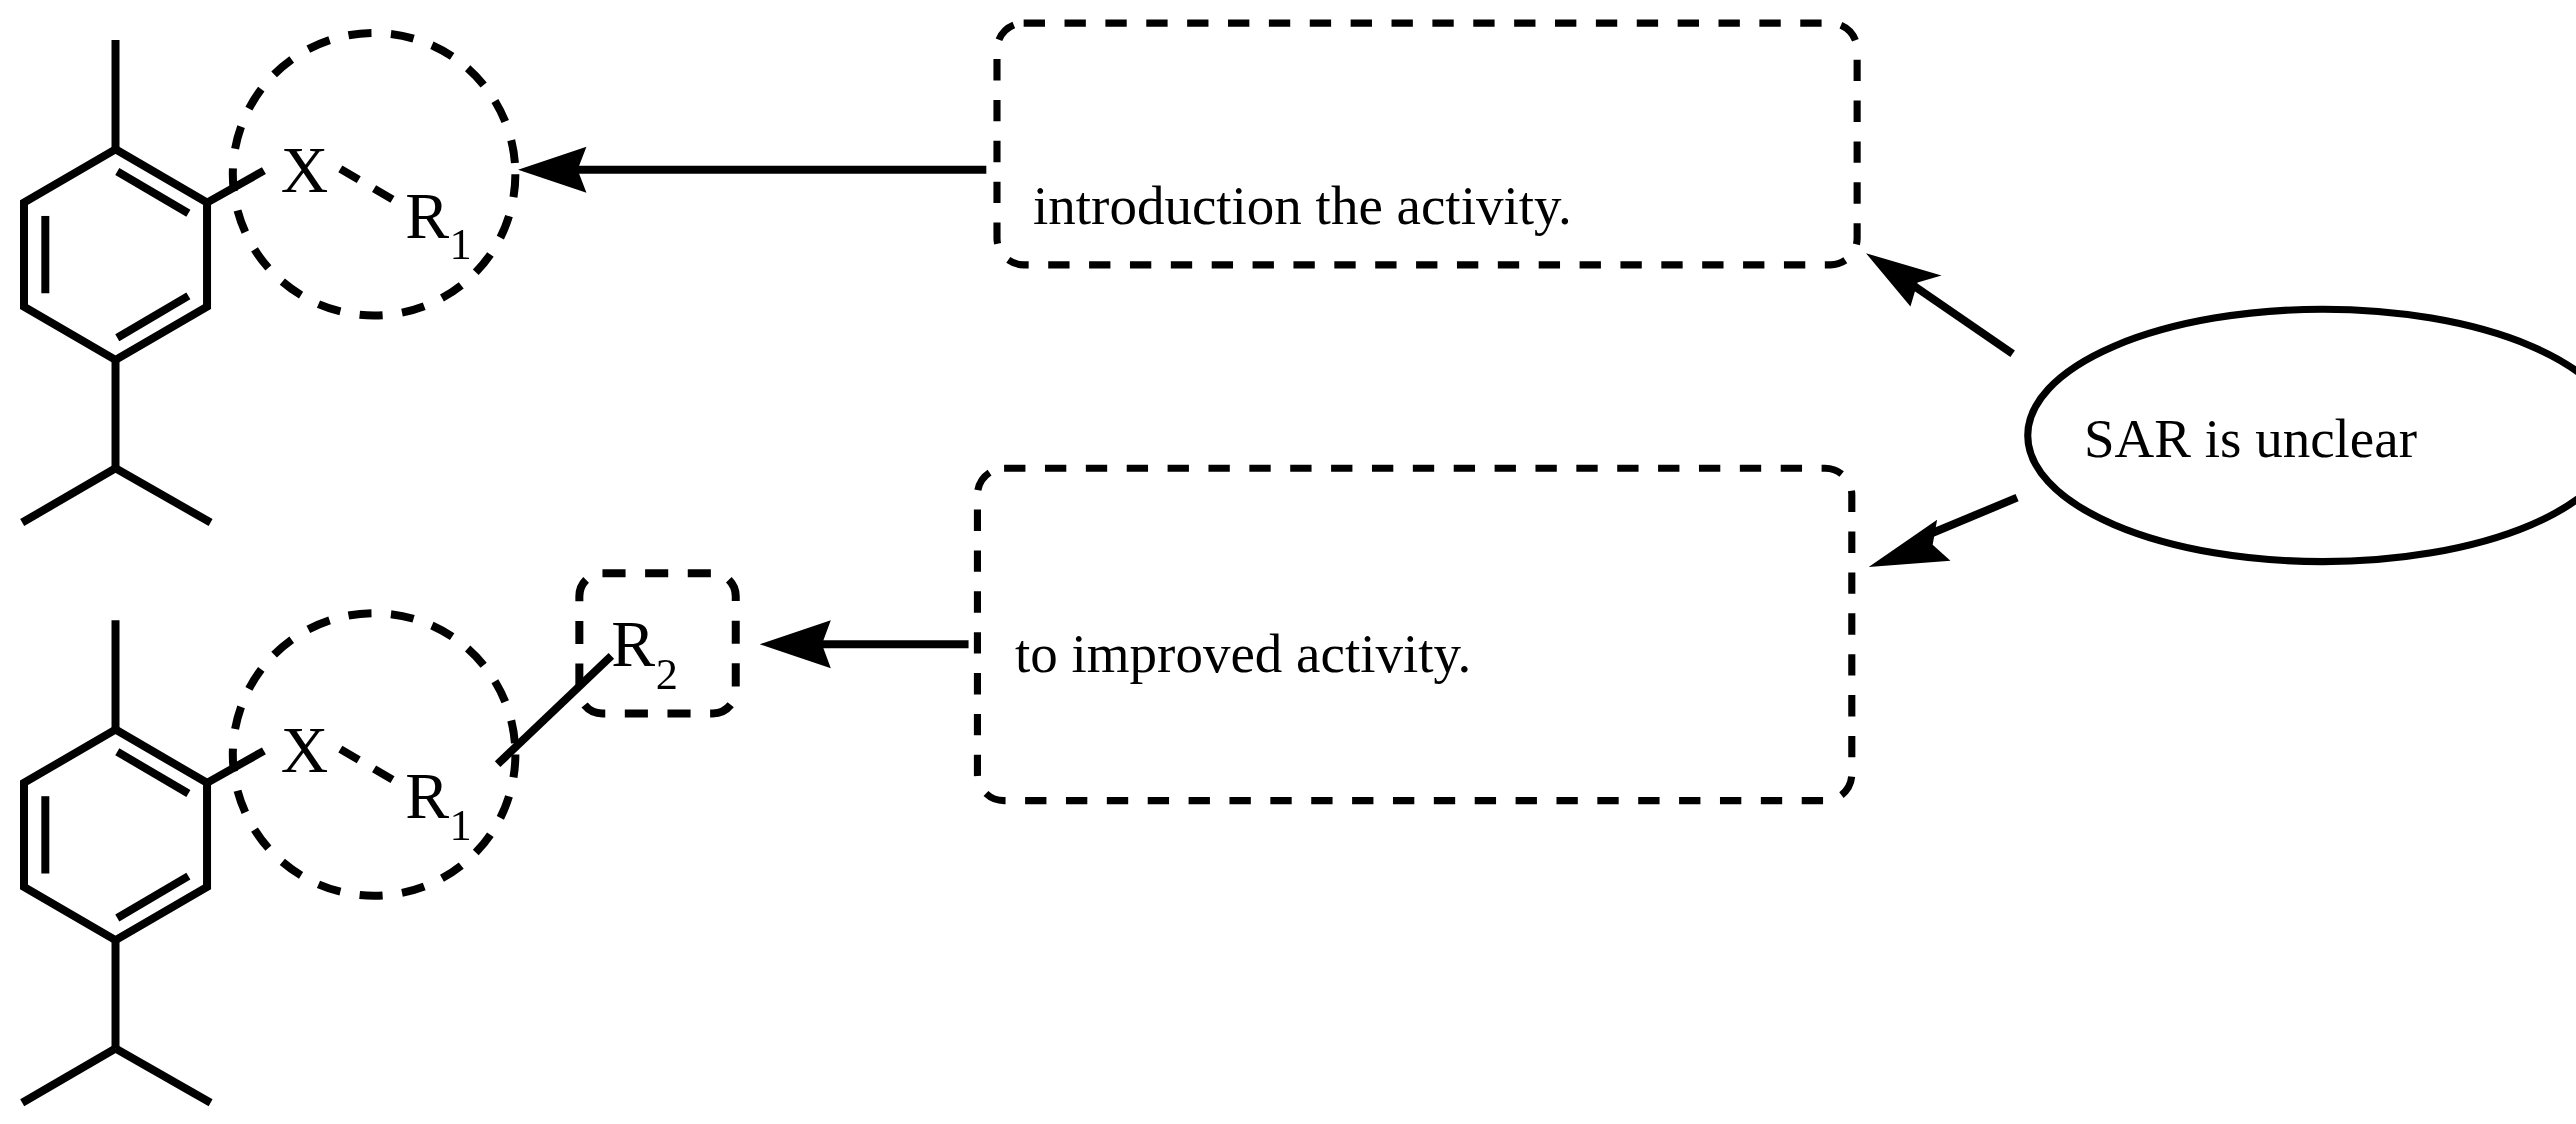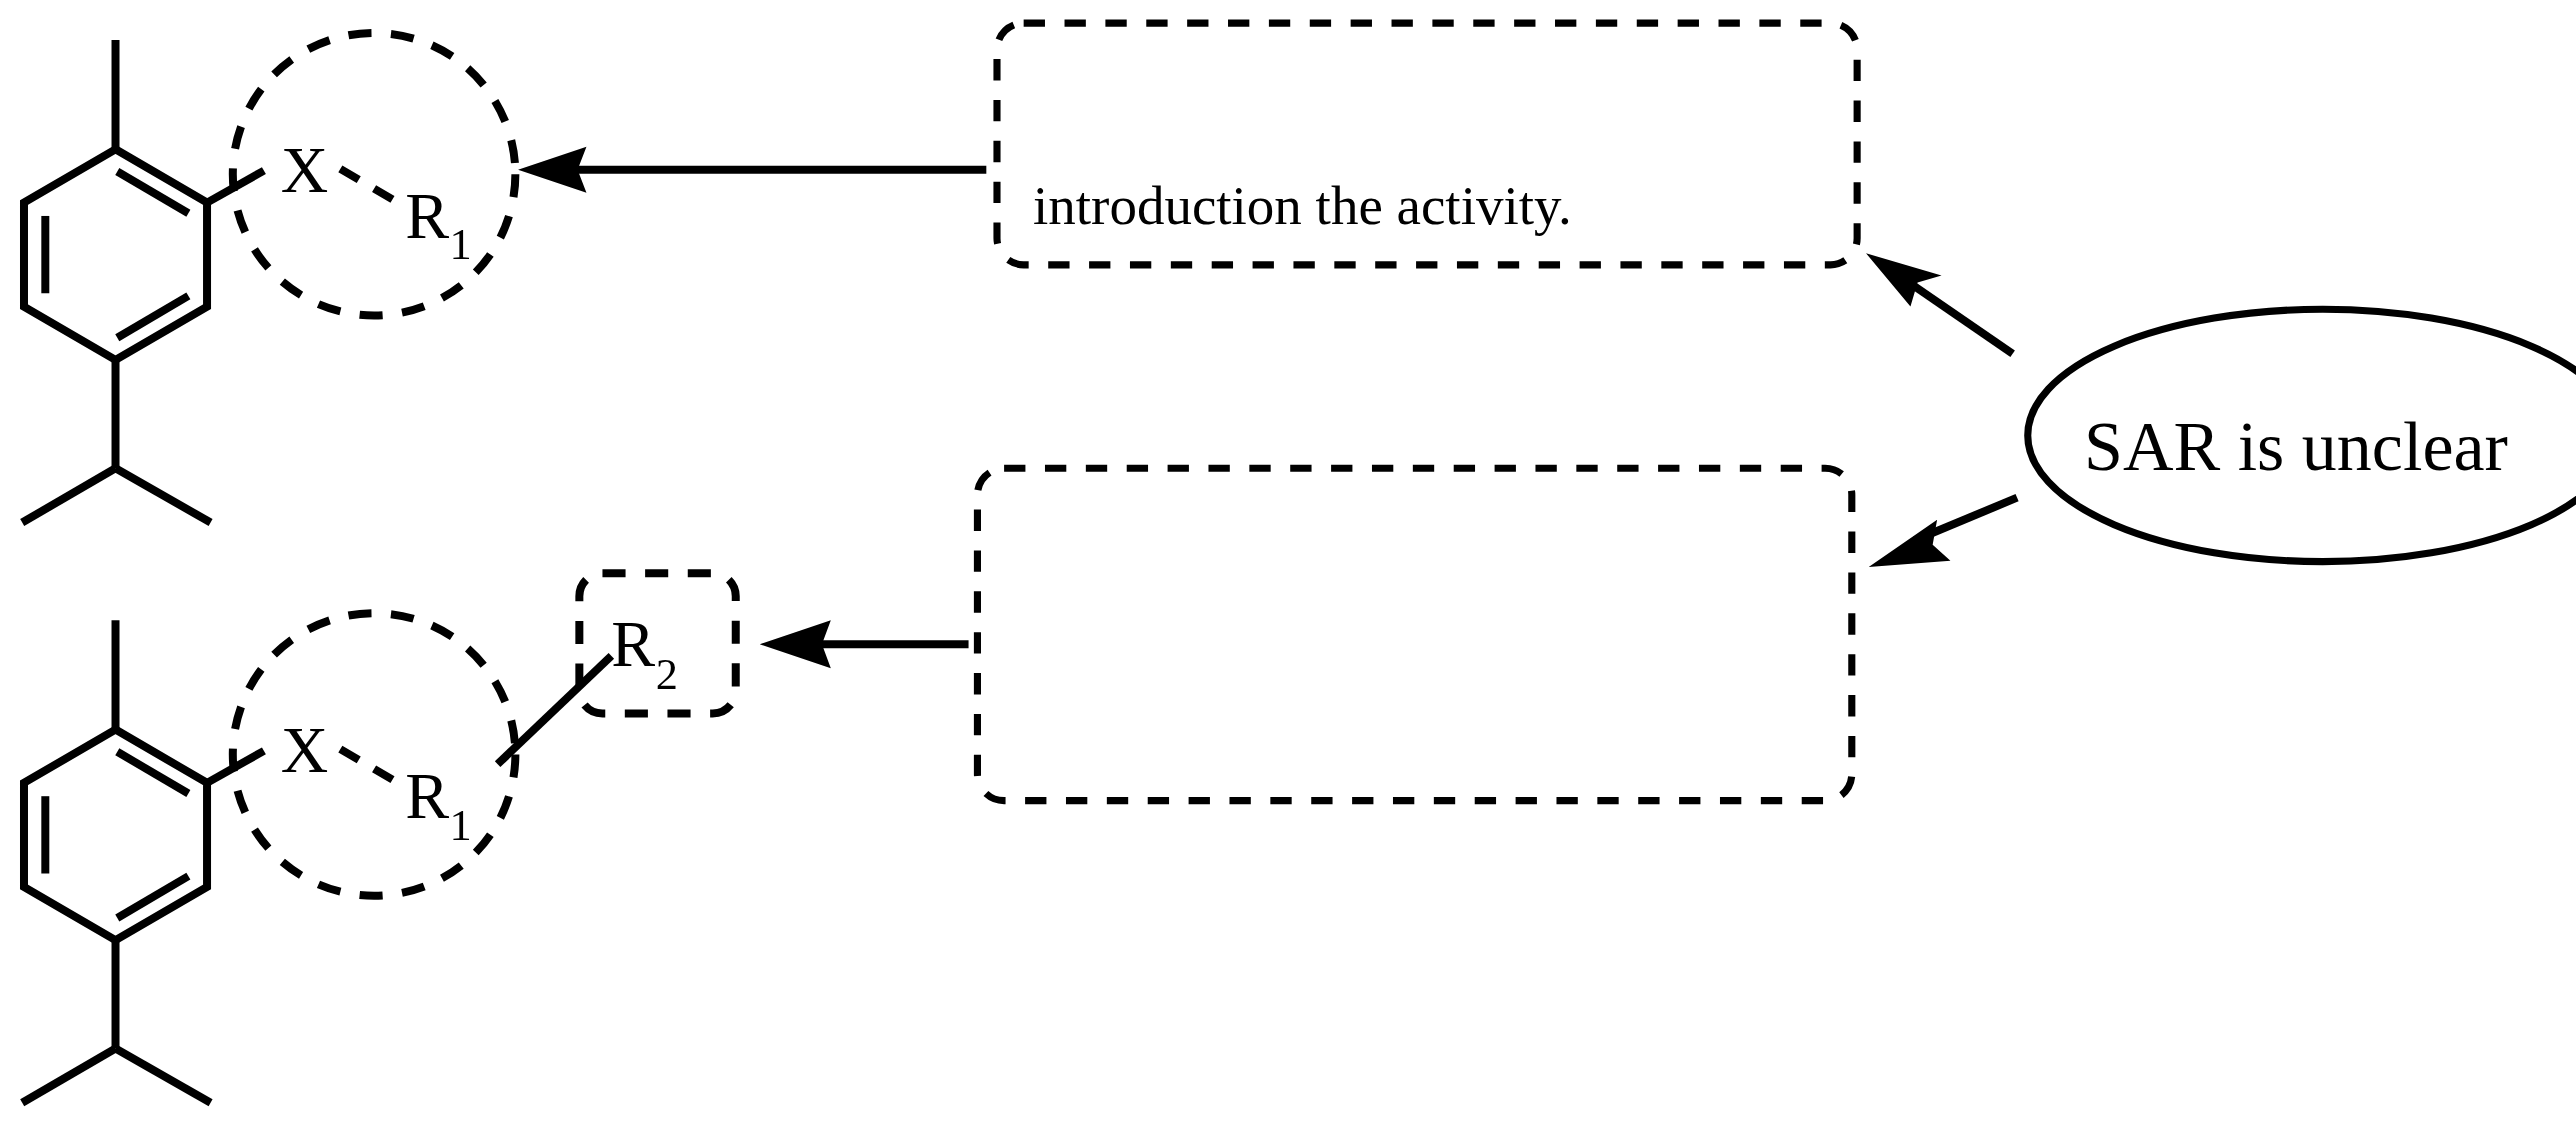--- a/index.html
+++ b/index.html
@@ -95,21 +95,21 @@
     color: #000000;
     white-space: pre;
   }
   .note-text sub {
     font-size: 0.62em;
     vertical-align: -0.28em;
   }
   .ellipse-label {
     position: absolute;
     font-family: "Liberation Serif", "DejaVu Serif", serif;
-    font-size: 70px;
+    font-size: 55px;
     color: #000000;
     white-space: nowrap;
   }
 </style>
 </head>
 <body>
 
 <div id="canvas">
 
   <svg class="layer" viewBox="0 0 2899 1266" xmlns="http://www.w3.org/2000/svg">
@@ -198,18 +198,19 @@
       <polygon class="arrow-head" points="2103,638 2180,585 2175,613 2195,631"></polygon>
     </g>
 
   </svg>
 
   <div class="note-text" style="left:1033px; top:46px; width:800px;">
     <div>introduction the activity.</div>
   </div>
 
   <div class="note-text" style="left:1015px; top:494px; width:817px;">
+    <div>to improved activity.</div>
   </div>
 
   <div class="ellipse-label" style="left:2084px; top:407px;">SAR is unclear</div>
 
 </div>
 
 
 </body></html>

